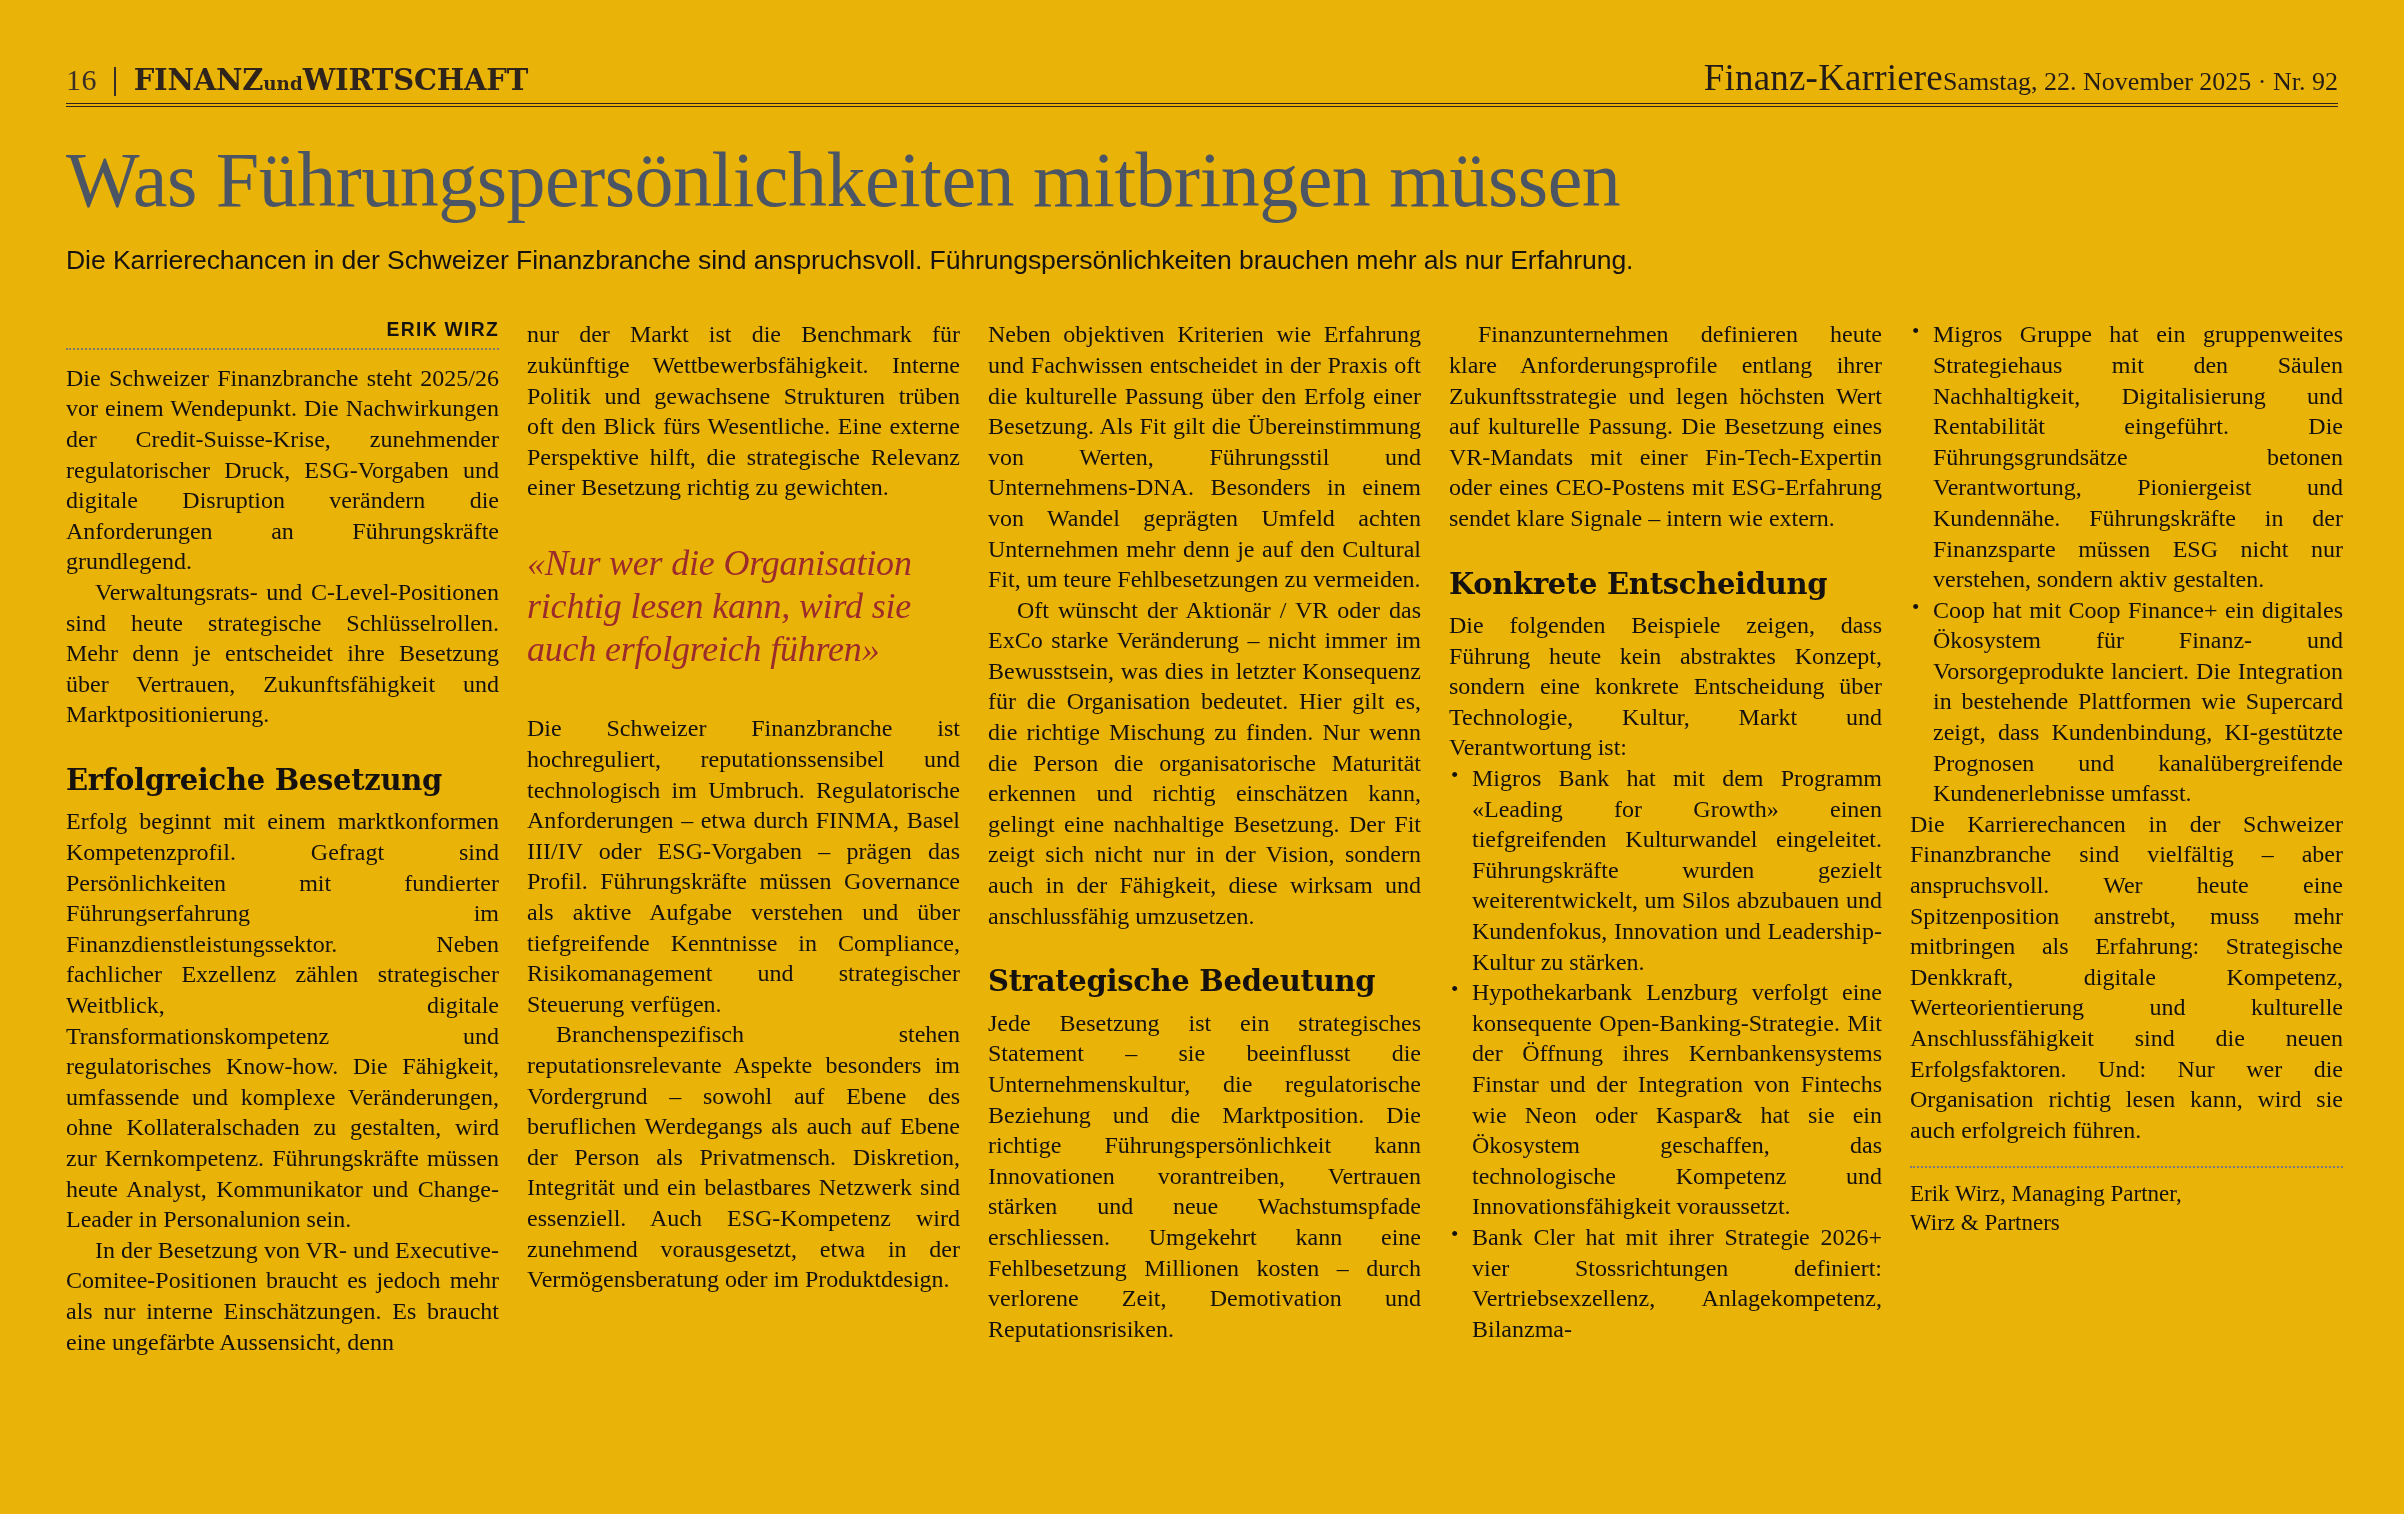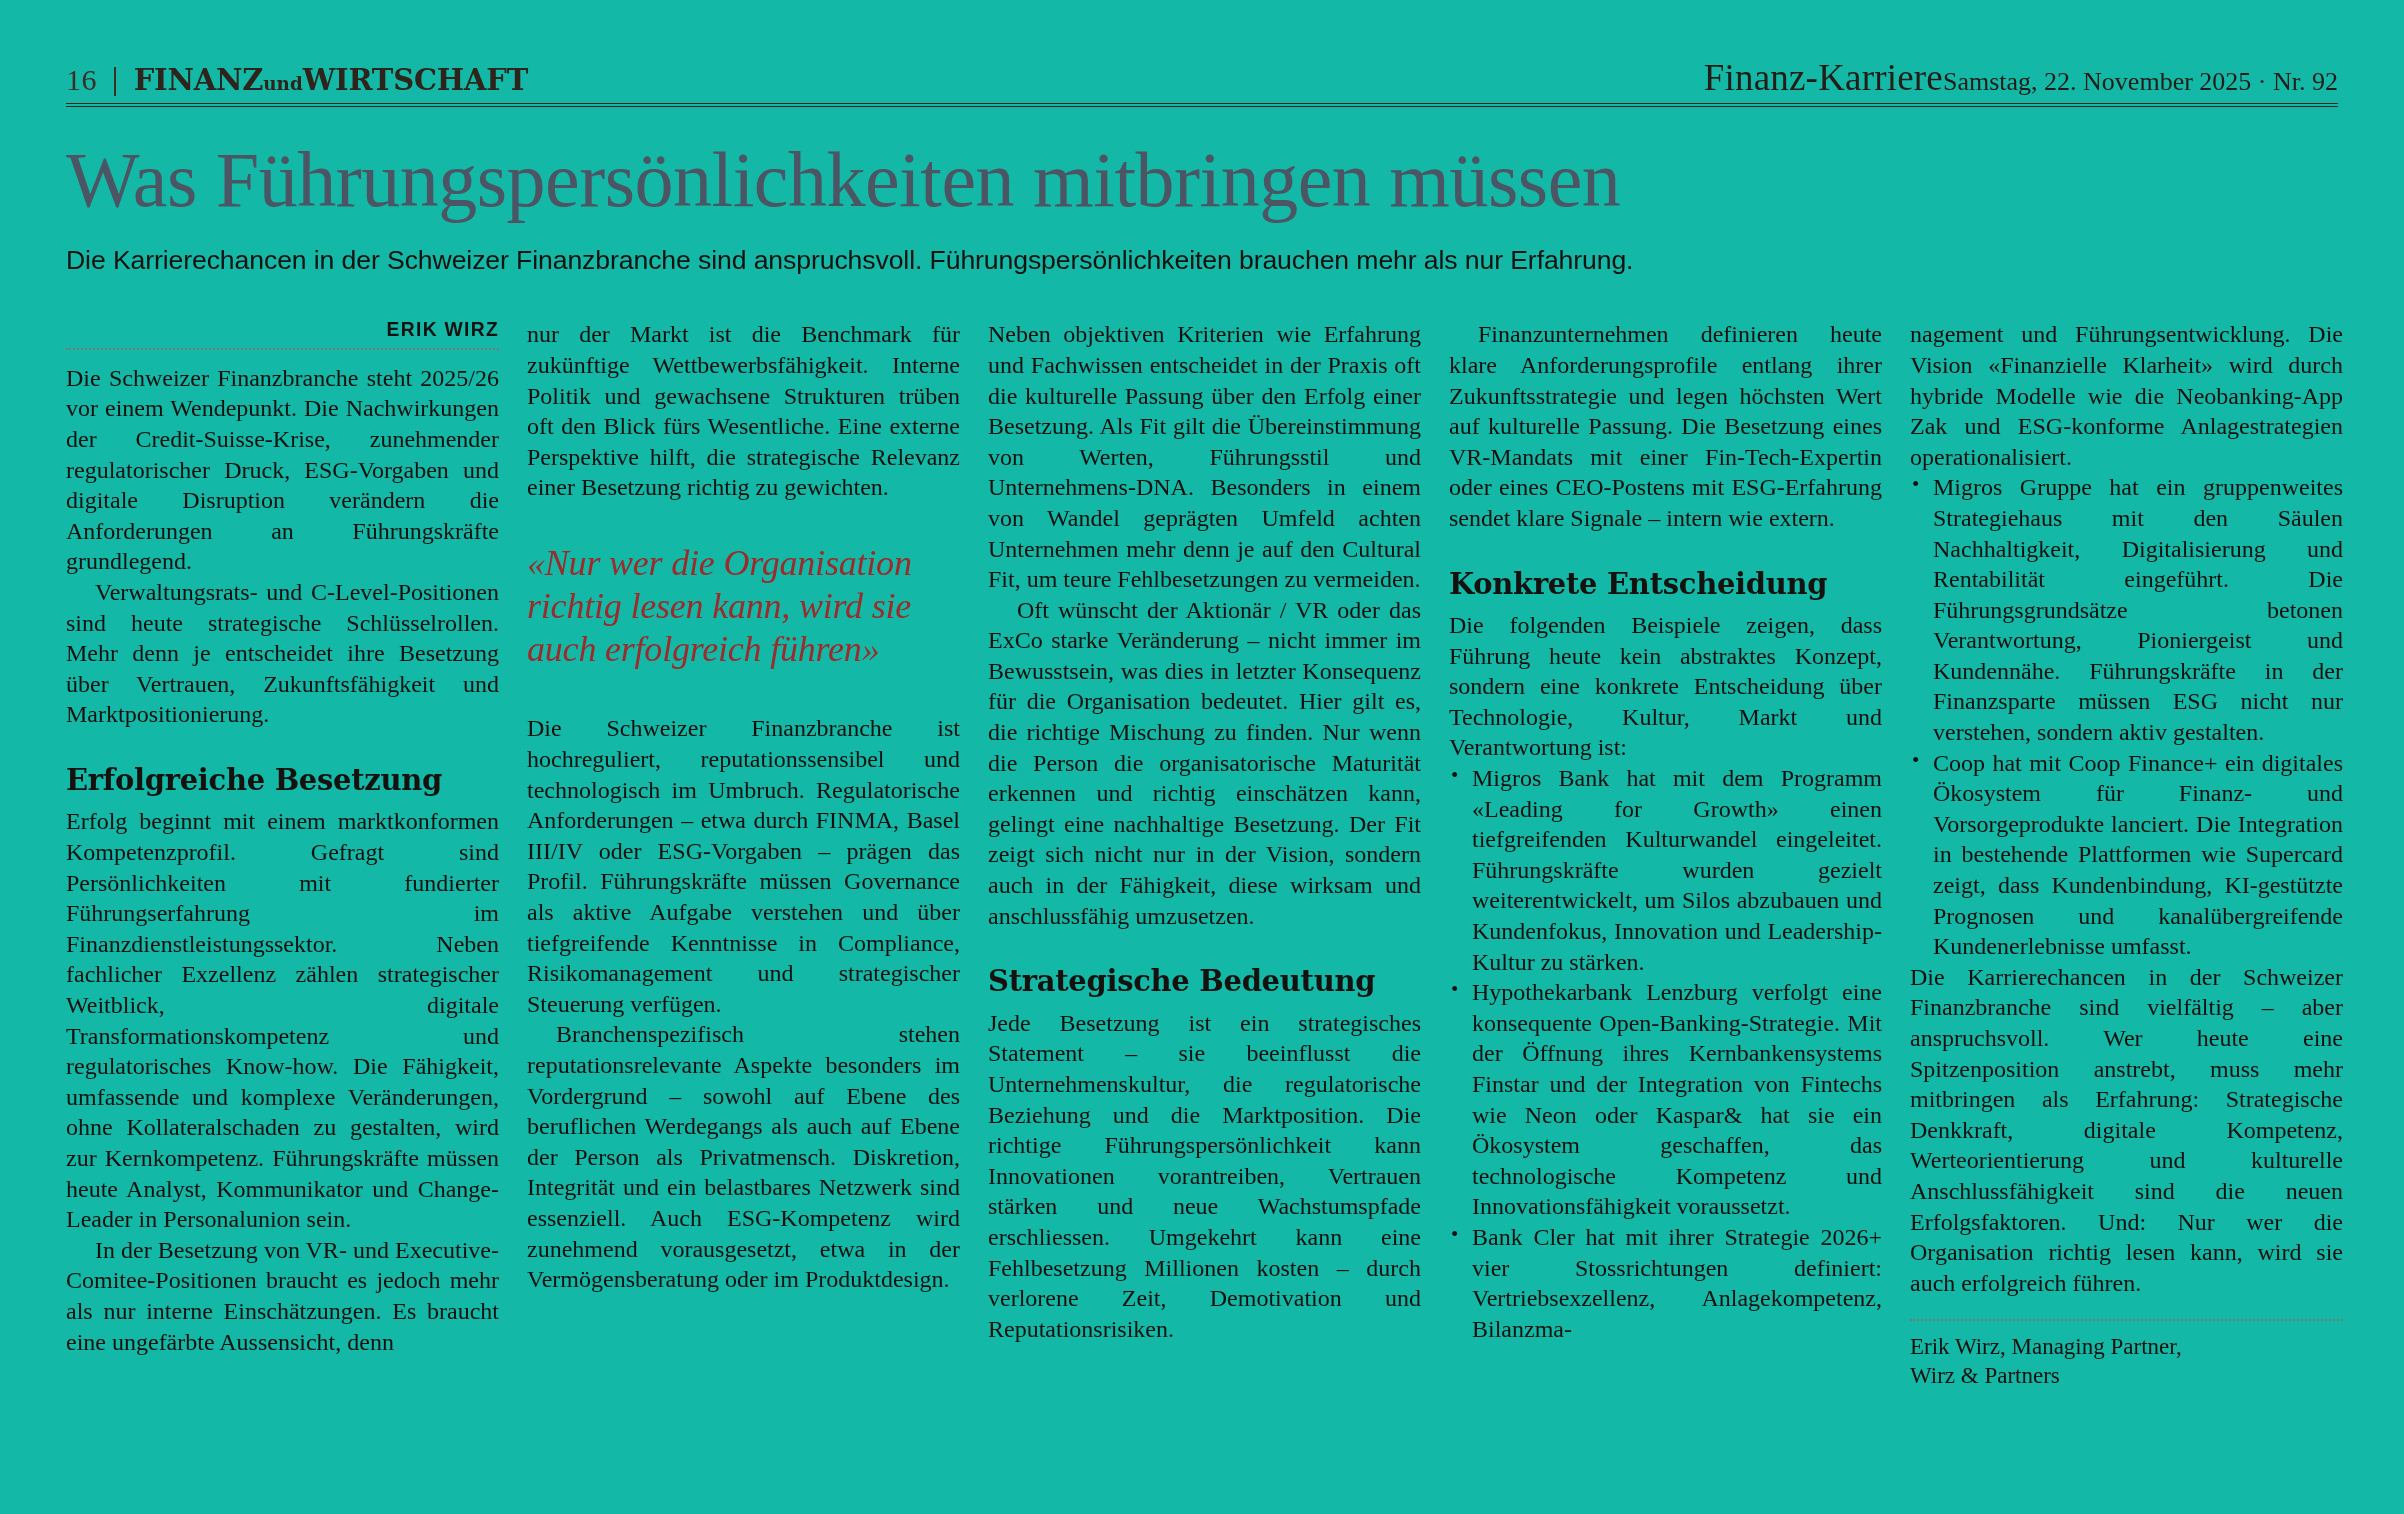--- a/index.html
+++ b/index.html
@@ -15,21 +15,21 @@
     font-family: "Liberation Serif", "DejaVu Serif", serif;
     color: #1a1a1a;
     -webkit-font-smoothing: antialiased;
   }
   .page {
     position: relative;
     width: 2404px;
     height: 1515px;
     box-sizing: border-box;
     padding: 0 66px;
-    background: #14b8a6;
+    background: #eab308;
   }
 
   
   .masthead {
     display: flex;
     align-items: baseline;
     justify-content: space-between;
     height: 93px;
     padding-top: 56px;
     box-sizing: border-box;
@@ -267,21 +267,20 @@
       <h2 class="section">Konkrete Entscheidung</h2>
       <p class="body flow">Die folgenden Beispiele zeigen, dass Führung heute kein abstraktes Konzept, sondern eine konkrete Entscheidung über Technologie, Kultur, Markt und Verantwortung ist:</p>
       <ul class="bullets">
         <li>Migros Bank hat mit dem Programm «Leading for Growth» einen tiefgreifenden Kulturwandel eingeleitet. Führungskräfte wurden gezielt weiterentwickelt, um Silos abzubauen und Kundenfokus, Innovation und Leadership-Kultur zu stärken.</li>
         <li>Hypothekarbank Lenzburg verfolgt eine konsequente Open-Banking-Strategie. Mit der Öffnung ihres Kernbankensystems Finstar und der Integration von Fintechs wie Neon oder Kaspar&amp; hat sie ein Ökosystem geschaffen, das technologische Kompetenz und Innovationsfähigkeit voraussetzt.</li>
         <li>Bank Cler hat mit ihrer Strategie 2026+ vier Stossrichtungen definiert: Vertriebsexzellenz, Anlagekompetenz, Bilanzma-</li>
       </ul>
     </div>
 
     <div class="col">
-      <p class="body flow">nagement und Führungsentwicklung. Die Vision «Finanzielle Klarheit» wird durch hybride Modelle wie die Neobanking-App Zak und ESG-konforme Anlagestrategien operationalisiert.</p>
       <ul class="bullets">
         <li>Migros Gruppe hat ein gruppenweites Strategiehaus mit den Säulen Nachhaltigkeit, Digitalisierung und Rentabilität eingeführt. Die Führungsgrundsätze betonen Verantwortung, Pioniergeist und Kundennähe. Führungskräfte in der Finanzsparte müssen ESG nicht nur verstehen, sondern aktiv gestalten.</li>
         <li>Coop hat mit Coop Finance+ ein digitales Ökosystem für Finanz- und Vorsorgeprodukte lanciert. Die Integration in bestehende Plattformen wie Supercard zeigt, dass Kundenbindung, KI-gestützte Prognosen und kanalübergreifende Kundenerlebnisse umfasst.</li>
       </ul>
       <p class="body flow">Die Karrierechancen in der Schweizer Finanzbranche sind vielfältig – aber anspruchsvoll. Wer heute eine Spitzenposition anstrebt, muss mehr mitbringen als Erfahrung: Strategische Denkkraft, digitale Kompetenz, Werteorientierung und kulturelle Anschlussfähigkeit sind die neuen Erfolgsfaktoren. Und: Nur wer die Organisation richtig lesen kann, wird sie auch erfolgreich führen.</p>
       <hr class="sig-rule">
       <div class="signature">
         <div>Erik Wirz, Managing Partner,</div>
         <div>Wirz &amp; Partners</div>
       </div>

